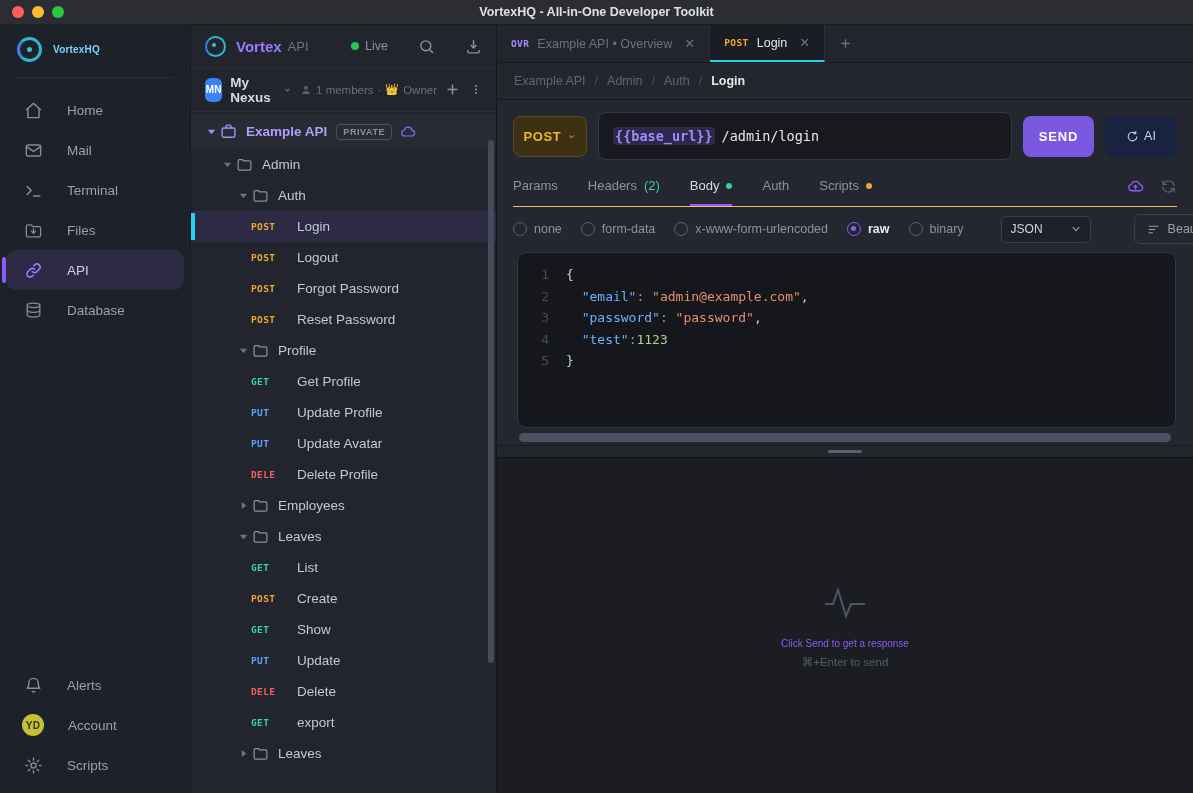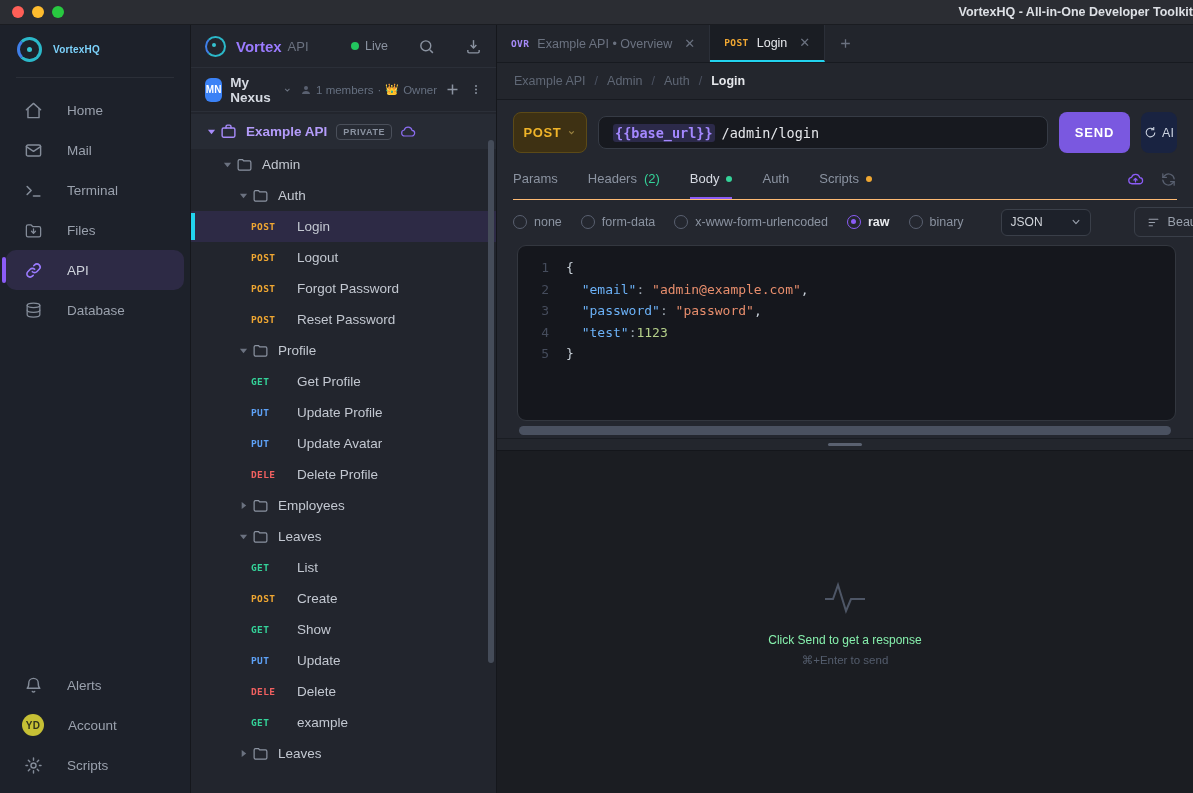--- a/index.html
+++ b/index.html
@@ -5,21 +5,21 @@
   * { margin:0; padding:0; box-sizing:border-box; }
   html,body { background:#101217; }
   body { font-family:"Liberation Sans", sans-serif; }
   .window { position:relative; width:1193px; height:793px; background:#24272f; overflow:hidden; color:#e5e7eb; }
 
   
   .titlebar { height:25px; background:#2b2d33; display:flex; align-items:center; position:relative; border-bottom:1px solid #1a1c21; }
   .lights { display:flex; gap:8px; margin-left:12px; }
   .light { width:12px; height:12px; border-radius:50%; }
   .light.r { background:#ff5f57; } .light.y { background:#febc2e; } .light.g { background:#28c840; }
-  .win-title { position:absolute; left:0; right:0; text-align:right; font-size:12.5px; font-weight:bold; color:#dde0e5; pointer-events:none; }
+  .win-title { position:absolute; left:0; right:0; text-align:center; font-size:12.5px; font-weight:bold; color:#dde0e5; pointer-events:none; }
 
   
   .app { display:flex; height:768px; }
 
   
   .sidebar { width:190px; background:#1d212a; display:flex; flex-direction:column; flex-shrink:0; }
   .brand-row { height:48px; display:flex; align-items:center; gap:11px; padding-left:17px; }
   .brand-logo { width:25px; height:25px; border-radius:50%; border:3px solid #2bb8c9; border-left-color:#3f7fe8; position:relative; }
   .brand-logo::after { content:""; position:absolute; left:7px; top:7px; width:5px; height:5px; border-radius:50%; background:#35c3d0; }
   .brand-name { font-size:10px; font-weight:bold; color:#7dd3fc; letter-spacing:.2px; }
@@ -84,25 +84,25 @@
   .newtab svg { width:13px; height:13px; }
 
   .crumbs { height:37px; display:flex; align-items:center; gap:9px; padding:0 17px; font-size:12.5px; color:#5f6775; background:#23262d; border-bottom:1px solid #171a20; flex-shrink:0; }
   .crumb.last { color:#e5e7eb; font-weight:bold; }
   .crumb-sep { color:#4a5160; }
 
   .req-area { padding:12px 16px 0; flex-shrink:0; }
   .req-bar { display:flex; align-items:center; gap:11px; }
   .method-btn { height:41px; min-width:74px; border-radius:8px; background:#3e3113; border:1px solid #5c4a17; color:#f0b429; font-weight:bold; font-size:13px; letter-spacing:.6px; display:flex; align-items:center; justify-content:center; gap:6px; cursor:pointer; }
   .method-btn .caret { width:9px; height:9px; color:#9b8340; display:flex; }
-  .url-box { flex:1; height:33px; border-radius:8px; background:#17191f; border:1px solid #363b45; display:flex; align-items:center; padding:0 14px; font-family:"DejaVu Sans Mono", monospace; font-size:13.5px; cursor:text; min-width:0; }
+  .url-box { flex:1; height:48px; border-radius:8px; background:#17191f; border:1px solid #363b45; display:flex; align-items:center; padding:0 14px; font-family:"DejaVu Sans Mono", monospace; font-size:13.5px; cursor:text; min-width:0; }
   .url-var { color:#a488ff; background:#2c2a4a; border-radius:3px; padding:1px 2px; font-weight:bold; }
   .url-path { color:#e5e7eb; margin-left:7px; white-space:nowrap; }
   .send-btn { height:41px; width:71px; border-radius:8px; background:#7a58e0; color:#fff; font-weight:bold; font-size:13px; letter-spacing:.8px; display:flex; align-items:center; justify-content:center; cursor:pointer; border:none; }
-  .ai-btn { height:41px; width:36px; border-radius:8px; background:#192341; color:#ccd3e0; font-size:12.5px; display:flex; align-items:center; justify-content:center; gap:5px; cursor:pointer; }
+  .ai-btn { height:41px; width:72px; border-radius:8px; background:#192341; color:#ccd3e0; font-size:12.5px; display:flex; align-items:center; justify-content:center; gap:5px; cursor:pointer; }
   .ai-btn .ic { width:13px; height:13px; display:flex; color:#ccd3e0; }
 
   .req-tabs { height:40px; margin-top:7px; display:flex; align-items:stretch; gap:30px; border-bottom:1px solid #fdba74; position:relative; }
   .rtab { display:flex; align-items:center; gap:7px; font-size:13px; color:#8b93a1; cursor:pointer; border-bottom:2.5px solid transparent; }
   .rtab.active { color:#d6dae2; border-bottom-color:#8b5cf6; }
   .rtab .count { color:#34d399; }
   .dot { width:6px; height:6px; border-radius:50%; }
   .dot.green { background:#34d399; } .dot.amber { background:#f0a732; }
   .rtab-icons { margin-left:auto; display:flex; align-items:center; gap:16px; }
   .rtab-icons .hicon.purple { color:#8b5cf6; }
@@ -126,21 +126,21 @@
   .tk-pun { color:#c9d1d9; } .tk-dim { color:#9aa3ad; } .tk-ws { }
 
   .hscroll { height:12px; margin:3px 6px 0; display:flex; align-items:center; }
   .hthumb { height:9px; width:100%; border-radius:5px; background:#4a5160; cursor:pointer; }
 
   .splitter { height:13px; background:#23262d; border-top:1px solid #1a1d23; border-bottom:1px solid #14161b; display:flex; align-items:center; justify-content:center; cursor:row-resize; flex-shrink:0; margin-top:2px; }
   .split-pill { width:34px; height:3.5px; border-radius:2px; background:#5a6170; }
 
   .response { flex:1; background:#1b1d22; display:flex; flex-direction:column; align-items:center; justify-content:center; gap:6px; }
   .resp-icon { width:52px; height:40px; color:#4e5666; margin-bottom:10px; }
-  .resp-msg { font-size:12px; color:#86efac; }
+  .resp-msg { font-size:10px; color:#8b5cf6; }
   .resp-hint { font-size:11.5px; color:#545d6d; }
 
   svg { display:block; width:100%; height:100%; }
 </style>
 </head>
 <body>
 
 <div class="window">
 
   <div class="titlebar">
@@ -440,21 +440,21 @@
           <div class="trow request" style="padding-left: 60px;">
             <span class="method m-PUT">PUT</span>
             <span class="tlabel">Update</span>
           </div>
           <div class="trow request" style="padding-left: 60px;">
             <span class="method m-DELE">DELE</span>
             <span class="tlabel">Delete</span>
           </div>
           <div class="trow request" style="padding-left: 60px;">
             <span class="method m-GET">GET</span>
-            <span class="tlabel">example</span>
+            <span class="tlabel">export</span>
           </div>
           <div class="trow folder" style="padding-left: 44px;">
             <span class="tchev" style="color:#6b7280">
               <svg viewBox="0 0 10 10">
                 <polygon points="3,1 3,9 8,5" fill="currentColor"></polygon>
               </svg>
             </span>
             <span class="ticon">
               <svg viewBox="0 0 24 24" fill="none" stroke="currentColor" stroke-width="1.7" stroke-linecap="round" stroke-linejoin="round">
                 <path d="M3 7a2 2 0 012-2h4l2 2h8a2 2 0 012 2v9a2 2 0 01-2 2H5a2 2 0 01-2-2z"></path>

